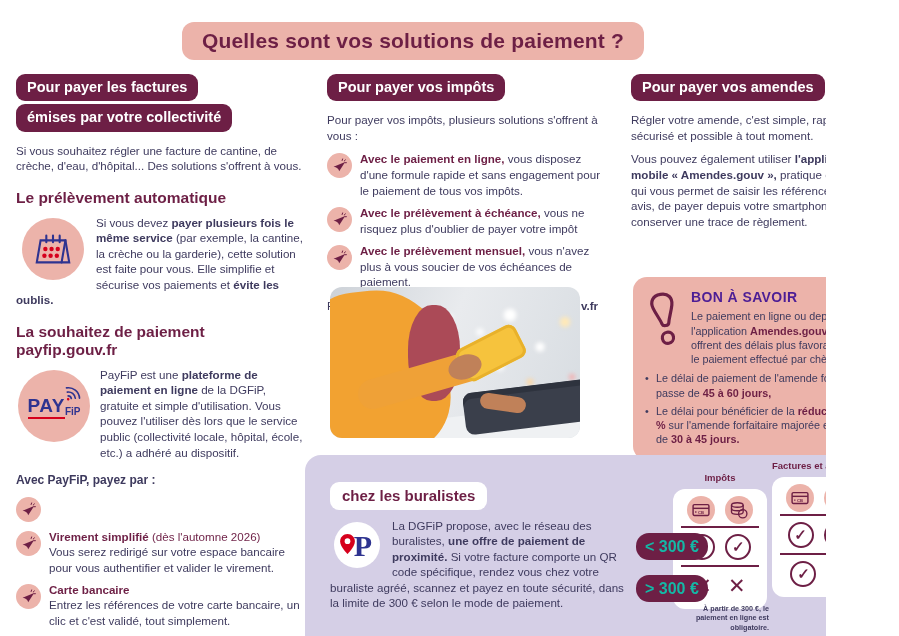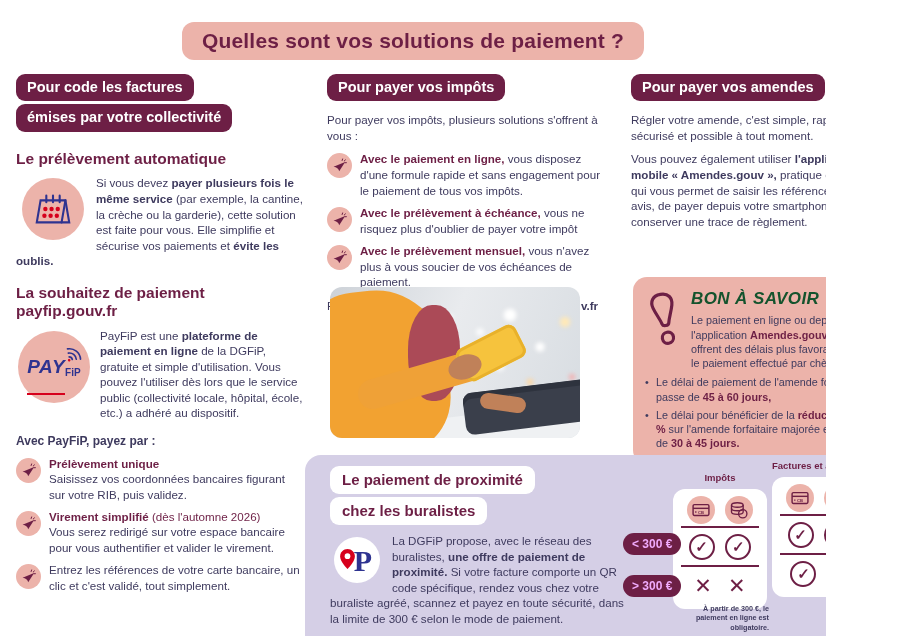--- a/index.html
+++ b/index.html
@@ -26,21 +26,21 @@
   .icon-circle{background:#ecb3aa;border-radius:50%;display:flex;align-items:center;
                justify-content:center;flex:none;}
   .ic-62{width:62px;height:62px;float:left;margin:3px 12px 3px 6px;}
   .ic-72{width:72px;height:72px;float:left;margin:3px 10px 3px 2px;}
   .ic-24{width:25px;height:25px;}
   .li{display:flex;gap:8px;margin:7px 0;}
   .li .icon-circle{margin-top:2px;}
   .li-title{line-height:1.3;}
   
   .payfip{position:relative;color:#2e3390;font-weight:700;line-height:1;}
-  .payfip .pay{font-size:19px;letter-spacing:.5px;border-bottom:2.5px solid #d6001c;padding-bottom:16px;font-style:italic;}
+  .payfip .pay{font-size:19px;letter-spacing:.5px;border-bottom:2.5px solid #d6001c;padding-bottom:1px;}
   .payfip .fip{font-size:10px;position:relative;top:3px;}
   .payfip svg{position:absolute;top:-14px;right:-4px;}
   
   .photo{position:absolute;left:330px;top:287px;width:250px;height:151px;border-radius:12px;
          overflow:hidden;background:linear-gradient(110deg,#cdd2d8,#e9ebee 45%,#d7dce1);}
   .bokeh{position:absolute;inset:0;filter:blur(2px);background:
     radial-gradient(circle 11px at 180px 28px,#fff 0 55%,transparent 60%),
     radial-gradient(circle 8px at 210px 60px,#fff 0 55%,transparent 60%),
     radial-gradient(circle 7px at 150px 45px,#ffffffcc 0 55%,transparent 60%),
     radial-gradient(circle 9px at 235px 35px,#ffe9b8 0 55%,transparent 60%),
@@ -62,21 +62,21 @@
          border-radius:8px;transform:rotate(8deg);}
   .counter{position:absolute;right:-30px;bottom:-26px;width:230px;height:52px;background:#eff1f3;
            transform:rotate(-7deg);}
   .terminal{position:absolute;right:-12px;bottom:10px;width:128px;height:42px;background:#3a3f4b;
             border-radius:9px;transform:rotate(-7deg);box-shadow:inset 0 6px 0 #2e333e;}
   
   .bas{position:absolute;left:633px;top:277px;width:259px;min-height:164px;background:#ecb3aa;
        border-radius:14px;box-sizing:border-box;padding:11px 12px 9px;font-size:10.8px;line-height:1.32;}
   .bas-head{overflow:hidden;}
   .bas-icon{float:left;width:36px;height:66px;margin:2px 8px 2px 2px;}
-  .bas-title{color:#14532d;font-weight:700;font-size:17px;letter-spacing:.4px;margin:0 0 3px;font-style:italic;}
+  .bas-title{color:#4c1d95;font-weight:700;font-size:14px;letter-spacing:.4px;margin:0 0 3px;}
   .bas ul{margin:5px 0 0;padding:0;list-style:none;}
   .bas li{position:relative;padding-left:11px;margin:4px 0;}
   .bas li::before{content:"•";position:absolute;left:0;color:#3e3a5e;}
   
   .bottom{position:absolute;left:305px;top:455px;width:594px;height:181px;background:#d5cfe6;
           border-radius:16px 0 0 0;font-size:11.6px;line-height:1.34;}
   .bpill{display:inline-block;background:#fff;color:#6d1f45;font-weight:700;font-size:15px;
          padding:4px 12px;border-radius:9px;margin-bottom:3px;}
   .prox{position:absolute;left:25px;top:11px;width:306px;}
   .prox-media{overflow:hidden;margin-top:5px;}
@@ -93,42 +93,43 @@
   .tcard{background:#fff;border-radius:12px;height:120px;padding:7px 5px;box-sizing:border-box;
          display:flex;flex-direction:column;justify-content:space-between;}
   .ticons{display:flex;justify-content:space-evenly;}
   .ic-28{width:28px;height:28px;}
   .tline{height:2px;background:#6d1f45;margin:0 3px;}
   .trow{display:flex;justify-content:space-evenly;align-items:center;height:32px;}
   .mark{color:#6d1f45;display:flex;align-items:center;justify-content:center;}
   .mark.check{width:26px;height:26px;border:2px solid #6d1f45;border-radius:50%;
               font-size:15px;font-weight:700;box-sizing:border-box;}
   .mark.cross{font-size:21px;font-weight:400;}
-  .rlabel{position:absolute;background:#6d1f45;color:#f0abfc;font-weight:700;font-size:12px;
-          padding:3px 9px;border-radius:13px;left:318px;}
+  .rlabel{position:absolute;background:#6d1f45;color:#14b8a6;font-weight:700;font-size:16px;
+          padding:3px 9px;border-radius:13px;left:331px;}
   .rl1{top:78px;}
   .rl2{top:120px;}
   .footnote{position:absolute;left:366px;top:149px;width:98px;text-align:right;
             font-size:7.2px;font-weight:700;line-height:1.3;color:#3e3a5e;}
   svg{display:block;}
 </style>
 </head>
 <body>
 
 <div class="page">
 
   <div class="title-wrap">
     <span class="title">Quelles sont vos solutions de paiement ?</span>
   </div>
 
   <div class="col col1">
     <div>
-      <span class="pill">Pour code les factures</span><br>
+      <span class="pill">Pour payer les factures</span><br>
       <span class="pill">émises par votre collectivité</span>
     </div>
+    <p>Si vous souhaitez régler une facture de cantine, de crèche, d'eau, d'hôpital... Des solutions s'offrent à vous.</p>
 
     <h2 class="sec">Le prélèvement automatique</h2>
     <div class="media">
       <span class="icon-circle ic-62">
         <svg viewBox="0 0 44 40" width="42" height="40" fill="none" stroke="#2e3390" stroke-width="2.2" stroke-linecap="round">
           <path d="M9 11 H35 L39 34 H5 Z"></path>
           <path d="M35 11 L31 34"></path>
           <line x1="15" y1="6" x2="15" y2="13"></line>
           <line x1="22" y1="6" x2="22" y2="13"></line>
           <line x1="29" y1="6" x2="29" y2="13"></line>
@@ -169,24 +170,20 @@
       <span class="icon-circle ic-24">
         <svg viewBox="0 0 24 24" width="15" height="15">
           <path d="M2.5 14 L21 6.5 L11.5 21 C10.6 17 7.6 15 2.5 14 Z" fill="#6d1f45"></path>
           <g stroke="#6d1f45" stroke-width="1.6" stroke-linecap="round">
             <line x1="17" y1="1.5" x2="16.2" y2="4"></line>
               <line x1="21.5" y1="3" x2="19.6" y2="4.8"></line>
               <line x1="23" y1="7.5" x2="20.6" y2="7.6"></line>
           </g>
         </svg>
       </span>
-      <div class="li-text">
-        <div class="li-title"><strong class="m">Prélèvement unique</strong><span class="m-reg"></span></div>
-        <span>Saisissez vos coordonnées bancaires figurant sur votre RIB, puis validez.</span>
-      </div>
     </div>
 
     <div class="li">
       <span class="icon-circle ic-24">
         <svg viewBox="0 0 24 24" width="15" height="15">
           <path d="M2.5 14 L21 6.5 L11.5 21 C10.6 17 7.6 15 2.5 14 Z" fill="#6d1f45"></path>
           <g stroke="#6d1f45" stroke-width="1.6" stroke-linecap="round">
             <line x1="17" y1="1.5" x2="16.2" y2="4"></line>
               <line x1="21.5" y1="3" x2="19.6" y2="4.8"></line>
               <line x1="23" y1="7.5" x2="20.6" y2="7.6"></line>
@@ -204,20 +201,21 @@
         <svg viewBox="0 0 24 24" width="15" height="15">
           <path d="M2.5 14 L21 6.5 L11.5 21 C10.6 17 7.6 15 2.5 14 Z" fill="#6d1f45"></path>
           <g stroke="#6d1f45" stroke-width="1.6" stroke-linecap="round">
             <line x1="17" y1="1.5" x2="16.2" y2="4"></line>
               <line x1="21.5" y1="3" x2="19.6" y2="4.8"></line>
               <line x1="23" y1="7.5" x2="20.6" y2="7.6"></line>
           </g>
         </svg>
       </span>
       <div class="li-text">
+        <div class="li-title"><strong class="m">Carte bancaire</strong><span class="m-reg"></span></div>
         <span>Entrez les références de votre carte bancaire, un clic et c'est validé, tout simplement.</span>
       </div>
     </div>
   </div>
 
   <div class="col col2">
     <span class="pill">Pour payer vos impôts</span>
     <p>Pour payer vos impôts, plusieurs solutions s'offrent à vous :</p>
 
     <div class="li">
@@ -295,21 +293,21 @@
       <span><span>Le paiement en ligne ou depuis l'application </span><strong class="m">Amendes.gouv</strong><span> vous offrent des délais plus favorables que le paiement effectué par chèque :</span></span>
     </div>
     <ul>
       <li><span>Le délai de paiement de l'amende forfaitaire passe de </span><strong class="m">45 à 60 jours,</strong></li>
       <li><span>Le délai pour bénéficier de la </span><strong class="m">réduction de 20 %</strong><span> sur l'amende forfaitaire majorée est portée de </span><strong class="m">30 à 45 jours.</strong></li>
     </ul>
   </div>
 
   <div class="bottom">
     <div class="prox">
-      <span class="bpill">Le paiement de proximité</span><br>
+      <br>
       <span class="bpill">chez les buralistes</span>
       <div class="prox-media">
         <span class="ppin">
           <span class="p-letter">P</span>
           <svg viewBox="0 0 18 23" width="17" height="22">
             <path d="M9 1 C4.6 1 1.2 4.4 1.2 8.8 C1.2 14.6 9 22 9 22 S16.8 14.6 16.8 8.8 C16.8 4.4 13.4 1 9 1 Z" fill="#d6001c"></path>
             <circle cx="9" cy="8.5" r="3" fill="#ffffff"></circle>
           </svg>
         </span>
         <p style="margin:0"><span>La DGFiP propose, avec le réseau des buralistes, </span><strong>une offre de paiement de proximité.</strong><span> Si votre facture comporte un QR code spécifique, rendez vous chez votre buraliste agréé, scannez et payez en toute sécurité, dans la limite de 300 € selon le mode de paiement.</span></p>

